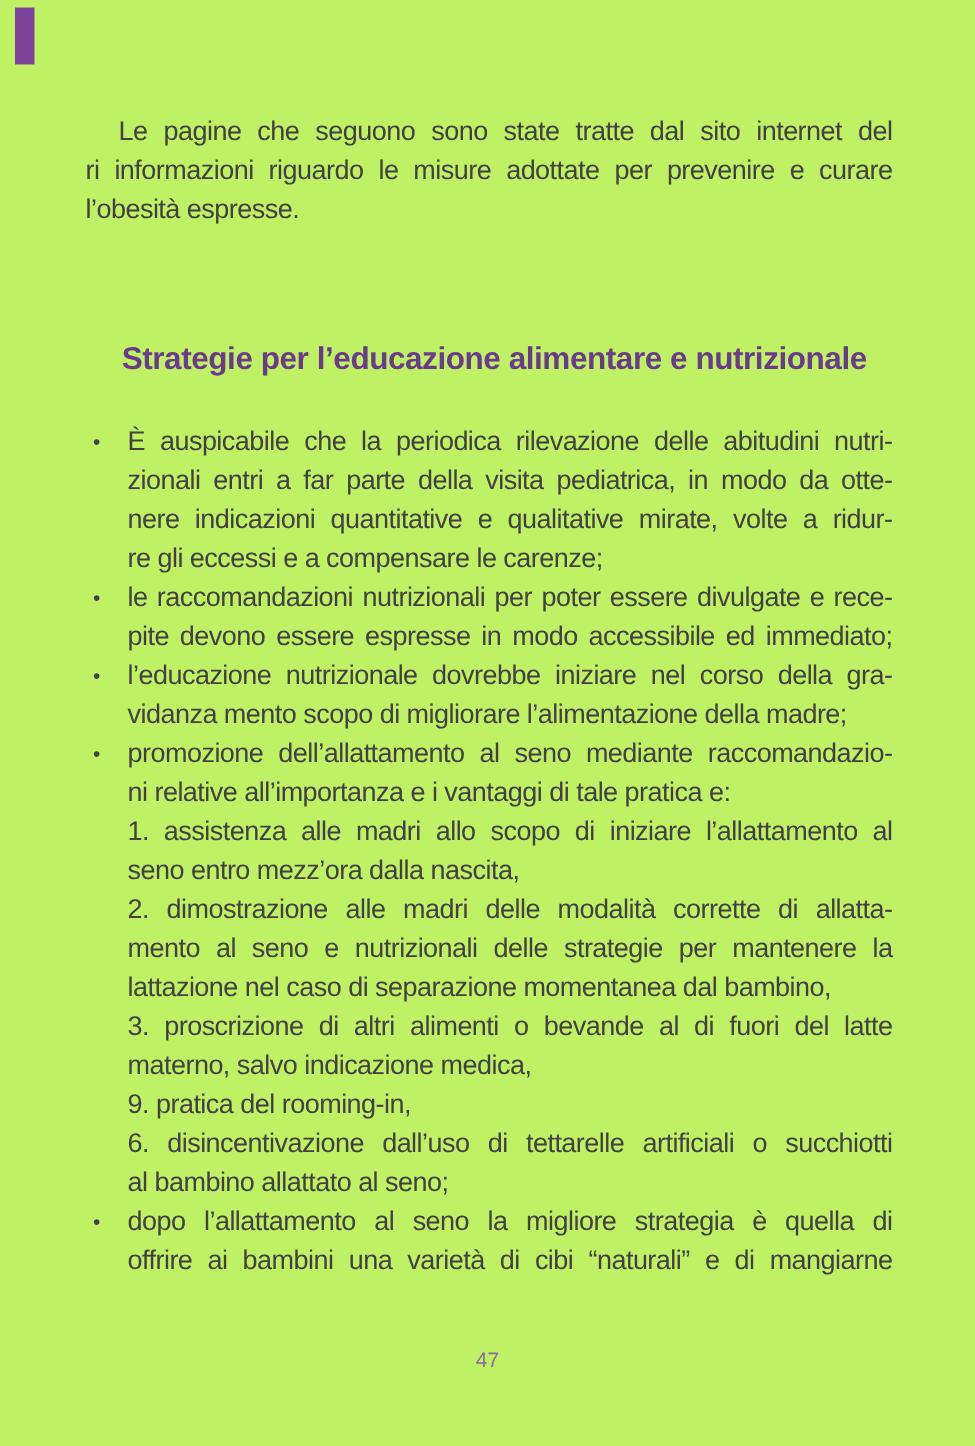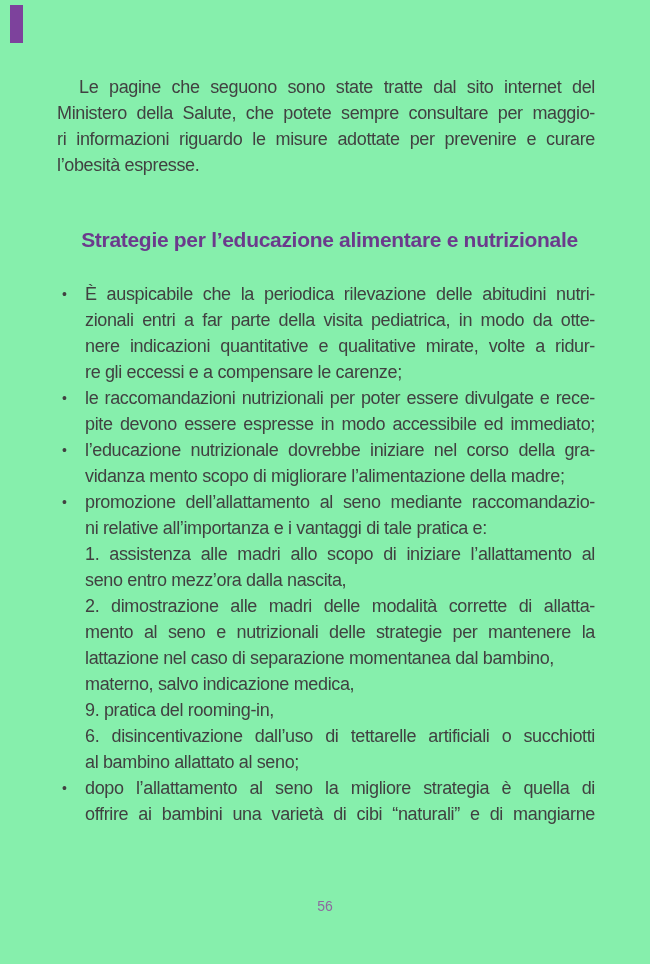--- a/index.html
+++ b/index.html
@@ -7,21 +7,21 @@
   body {
     background: #ffffff;
     font-family: "Liberation Sans", sans-serif;
     overflow: hidden;
     position: relative;
   }
   .page {
     position: relative;
     width: 650px;
     height: 964px;
-    background: #86efac;
+    background: #bef264;
   }
   .corner-mark {
     position: absolute;
     left: 10px;
     top: 5px;
     width: 13px;
     height: 38px;
   }
   .intro {
     position: absolute;
@@ -74,42 +74,42 @@
     font-size: 14px;
   }
 </style>
 </head>
 <body>
 
 <div class="page">
   <div class="corner-mark" style="background: rgb(125, 66, 156);"></div>
   <div class="intro" id="intro">
       <div class="line j ind">Le pagine che seguono sono state tratte dal sito internet del</div>
-      <div class="line j">Ministero della Salute, che potete sempre consultare per maggio-</div>
       <div class="line j">ri informazioni riguardo le misure adottate per prevenire e curare</div>
       <div class="line">l’obesità espresse.</div>
     </div>
   <h1 class="heading" style="color: rgb(107, 58, 140);">Strategie per l’educazione alimentare e nutrizionale</h1>
   <div class="blist" id="blist">
       <div class="line j">È auspicabile che la periodica rilevazione delle abitudini nutri-<span class="marker">•</span></div>
       <div class="line j">zionali entri a far parte della visita pediatrica, in modo da otte-</div>
       <div class="line j">nere indicazioni quantitative e qualitative mirate, volte a ridur-</div>
       <div class="line">re gli eccessi e a compensare le carenze;</div>
       <div class="line j">le raccomandazioni nutrizionali per poter essere divulgate e rece-<span class="marker">•</span></div>
       <div class="line j">pite devono essere espresse in modo accessibile ed immediato;</div>
       <div class="line j">l’educazione nutrizionale dovrebbe iniziare nel corso della gra-<span class="marker">•</span></div>
       <div class="line">vidanza mento scopo di migliorare l’alimentazione della madre;</div>
       <div class="line j">promozione dell’allattamento al seno mediante raccomandazio-<span class="marker">•</span></div>
       <div class="line">ni relative all’importanza e i vantaggi di tale pratica e:</div>
       <div class="line j">1. assistenza alle madri allo scopo di iniziare l’allattamento al</div>
       <div class="line">seno entro mezz’ora dalla nascita,</div>
       <div class="line j">2. dimostrazione alle madri delle modalità corrette di allatta-</div>
       <div class="line j">mento al seno e nutrizionali delle strategie per mantenere la</div>
       <div class="line">lattazione nel caso di separazione momentanea dal bambino,</div>
+      <div class="line j">3. proscrizione di altri alimenti o bevande al di fuori del latte</div>
       <div class="line">materno, salvo indicazione medica,</div>
       <div class="line">9. pratica del rooming-in,</div>
       <div class="line j">6. disincentivazione dall’uso di tettarelle artificiali o succhiotti</div>
       <div class="line">al bambino allattato al seno;</div>
       <div class="line j">dopo l’allattamento al seno la migliore strategia è quella di<span class="marker">•</span></div>
       <div class="line j">offrire ai bambini una varietà di cibi “naturali” e di mangiarne</div>
     </div>
-  <div class="page-number" style="color: rgb(141, 106, 159);">56</div>
+  <div class="page-number" style="color: rgb(141, 106, 159);">47</div>
 </div>
 
 </body></html>

